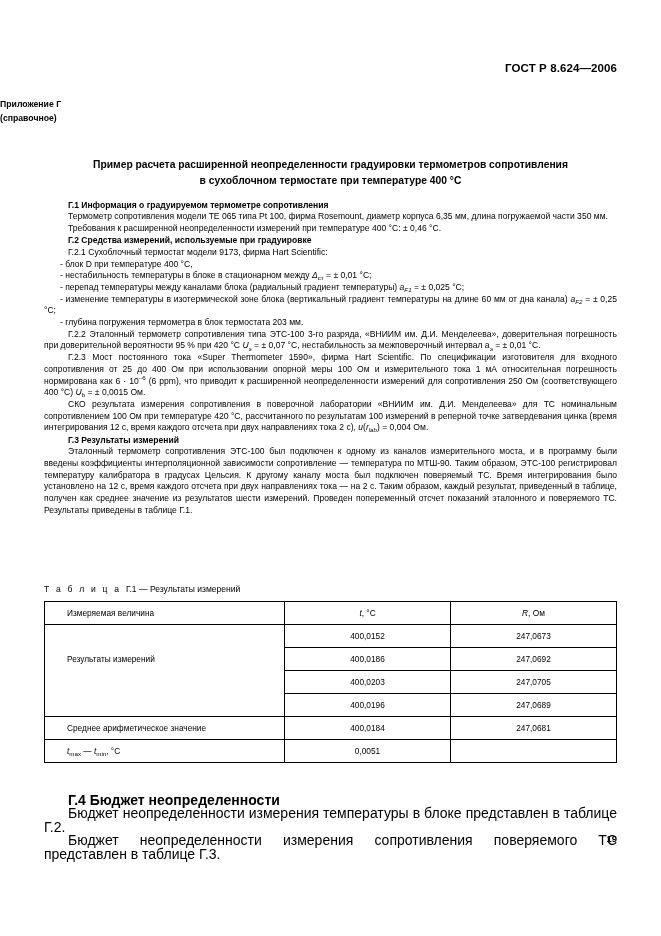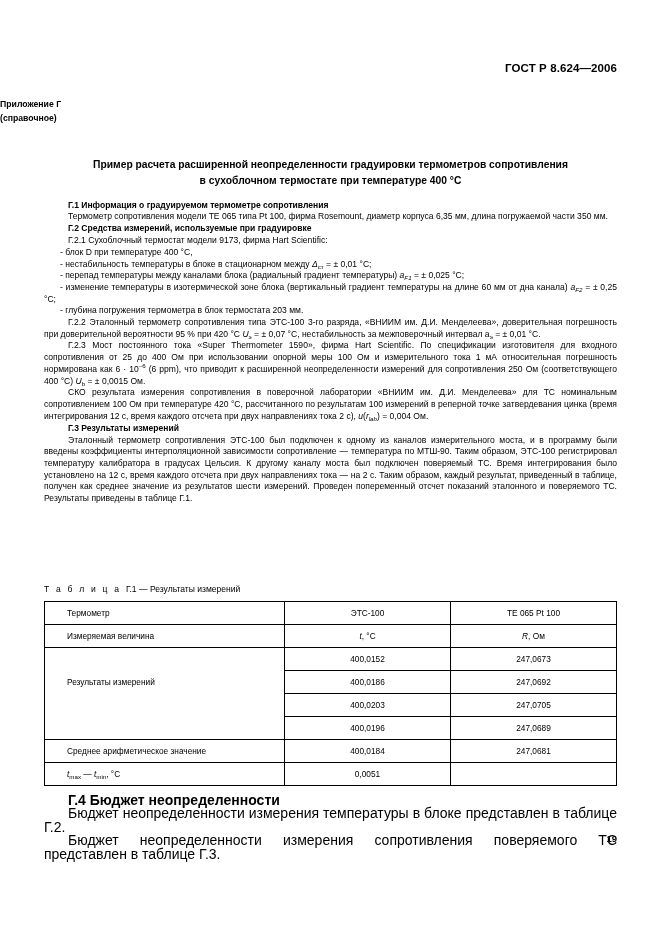--- a/index.html
+++ b/index.html
@@ -180,20 +180,21 @@
 
   <div class="main-title">
     <div>Пример расчета расширенной неопределенности градуировки термометров сопротивления</div>
     <div>в сухоблочном термостате при температуре 400 °C</div>
   </div>
 
   <div class="body-area">
 
     <p class="sec-head">Г.1  Информация о градуируемом термометре сопротивления</p>
     <p class="para">Термометр сопротивления модели TE 065 типа Pt 100, фирма Rosemount, диаметр корпуса 6,35 мм, длина погружаемой части 350 мм.</p>
+    <p class="para">Требования к расширенной неопределенности измерений при температуре 400 °C: ± 0,46 °C.</p>
 
     <p class="sec-head">Г.2  Средства измерений, используемые при градуировке</p>
     <p class="para">Г.2.1  Сухоблочный термостат модели 9173, фирма Hart Scientific:</p>
 
     <p class="para-dash">-  блок D при температуре 400 °C,</p>
 
     <p class="para-dash"><span>-  нестабильность температуры в блоке в стационарном между  </span><span class="ital">Δ</span><sub>ст</sub><span> = ± 0,01 °C;</span></p>
 
     <p class="para-dash"><span>-  перепад температуры между каналами блока (радиальный градиент температуры) </span><span class="ital">a</span><sub class="ital">F1</sub><span> = ± 0,025 °C;</span></p>
 
@@ -209,25 +210,20 @@
 
     <p class="sec-head">Г.3  Результаты измерений</p>
     <p class="para">Эталонный термометр сопротивления ЭТС-100 был подключен к одному из каналов измерительного моста, и в программу были введены коэффициенты интерполяционной зависимости сопротивление — температура по МТШ-90. Таким образом, ЭТС-100 регистрировал температуру калибратора в градусах Цельсия. К другому каналу моста был подключен поверяемый ТС. Время интегрирования было установлено на 12 с, время каждого отсчета при двух направлениях тока —  на 2 с. Таким образом, каждый результат, приведенный в таблице, получен как среднее значение из результатов шести измерений. Проведен попеременный отсчет показаний эталонного и поверяемого ТС. Результаты приведены в таблице Г.1.</p>
 
   </div>
 
   <div class="table-caption"><span class="spaced">Т а б л и ц а</span>&nbsp;&nbsp;<span>Г.1 — Результаты измерений</span></div>
 
   <table class="results-table">
     <tbody>
-      <tr>
-        <td class="label">Термометр</td>
-        <td class="val">ЭТС-100</td>
-        <td class="val">TE 065 Pt 100</td>
-      </tr>
       <tr>
         <td class="label">Измеряемая величина</td>
         <td class="val"><span class="ital">t</span><span>, °C</span></td>
         <td class="val"><span class="ital">R</span><span>, Ом</span></td>
       </tr>
       <tr>
         <td class="label noborder-bottom"></td>
         <td class="val">400,0152</td>
         <td class="val">247,0673</td>
       </tr>

